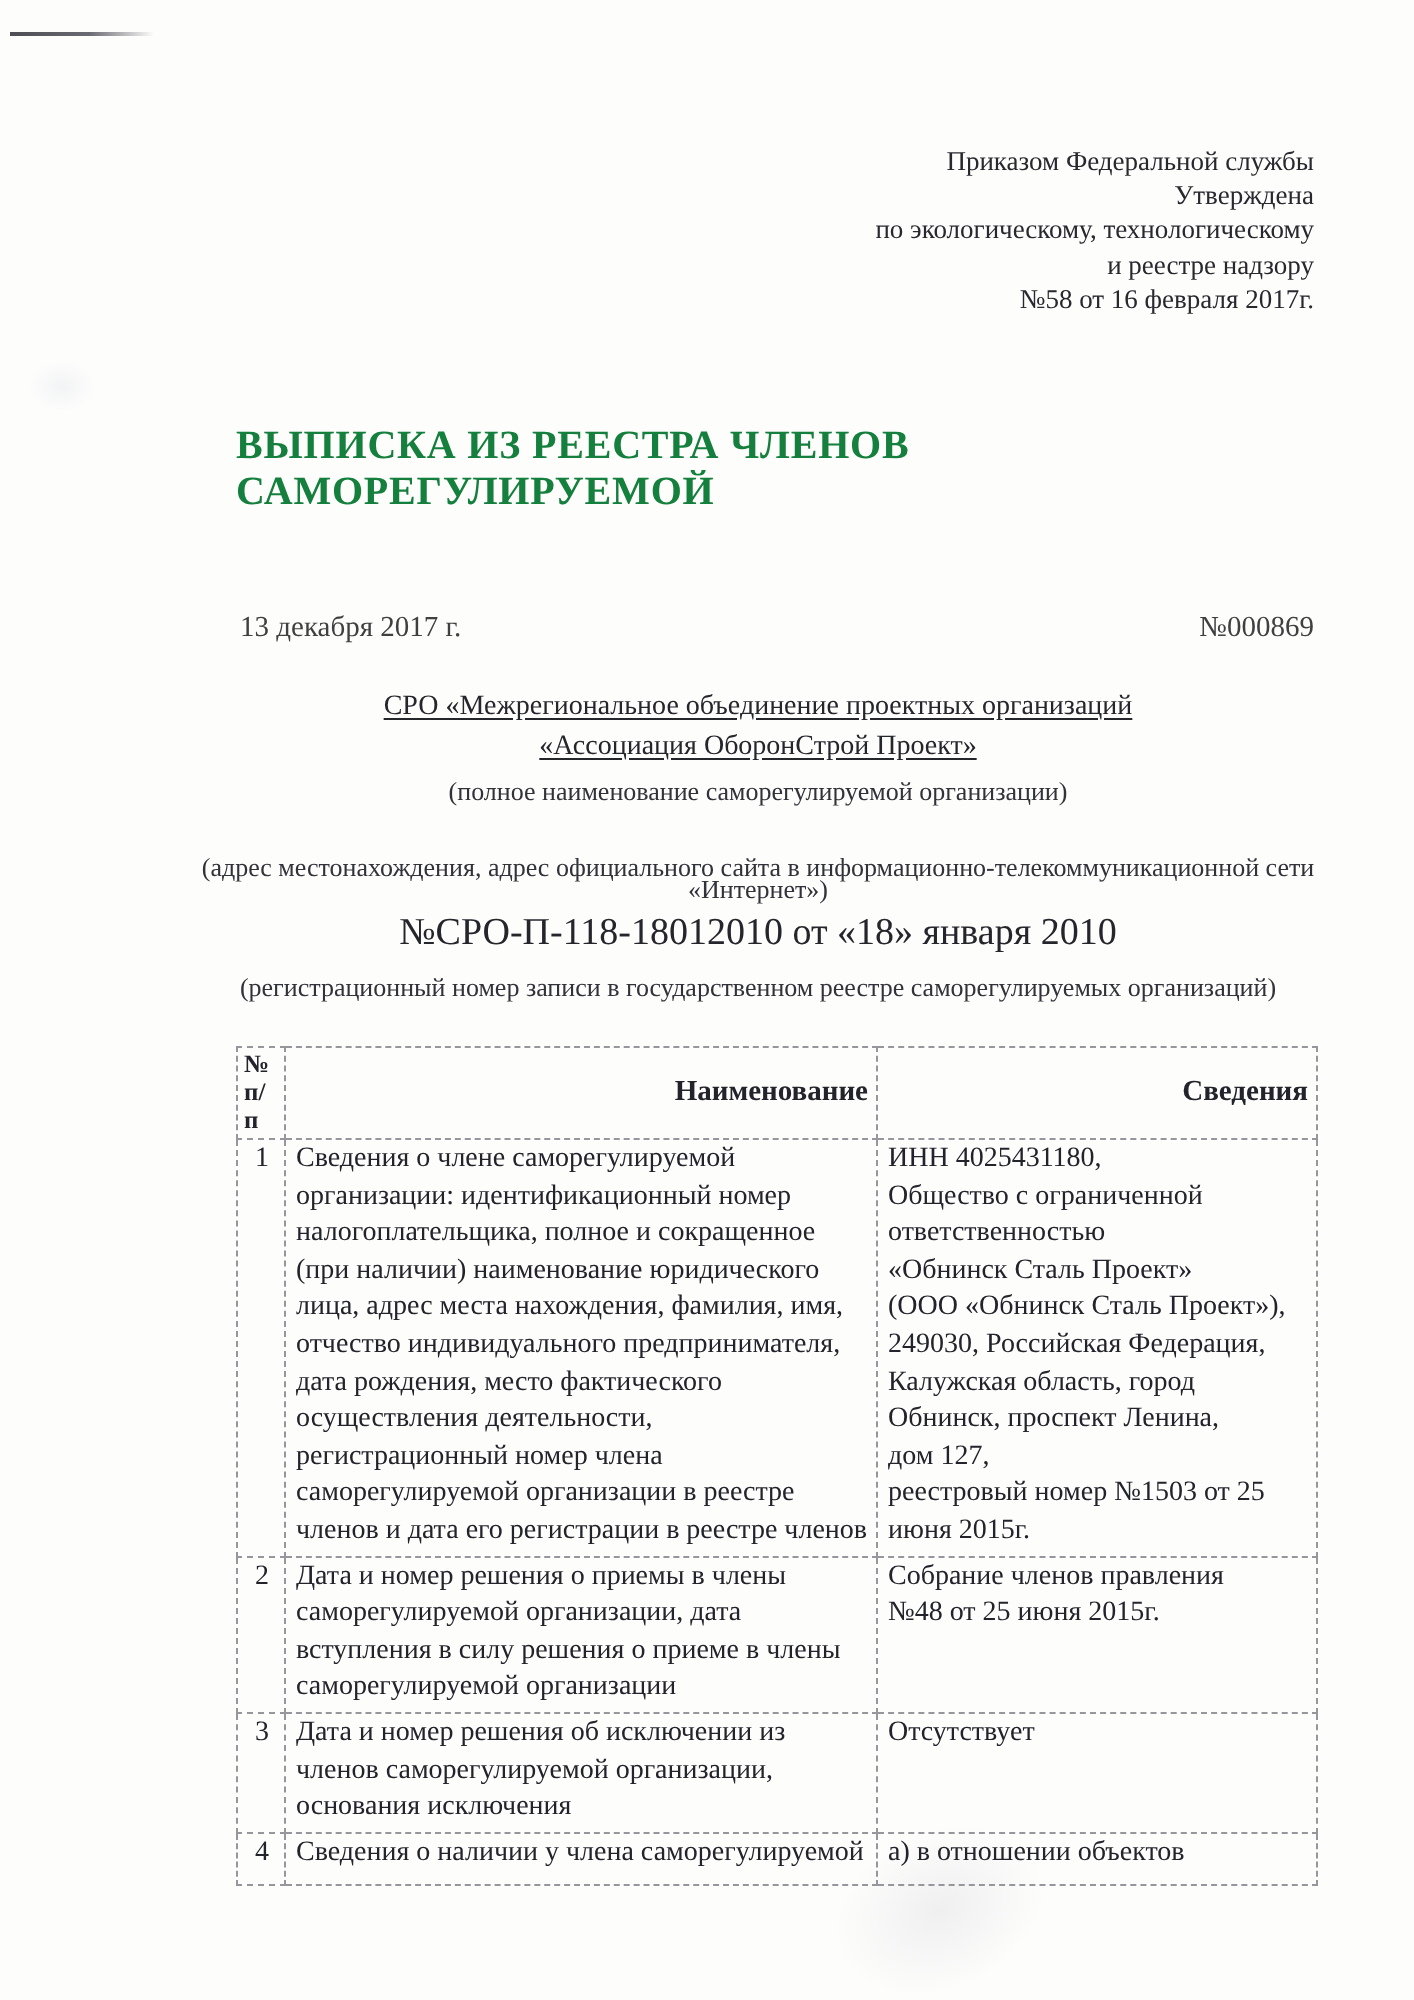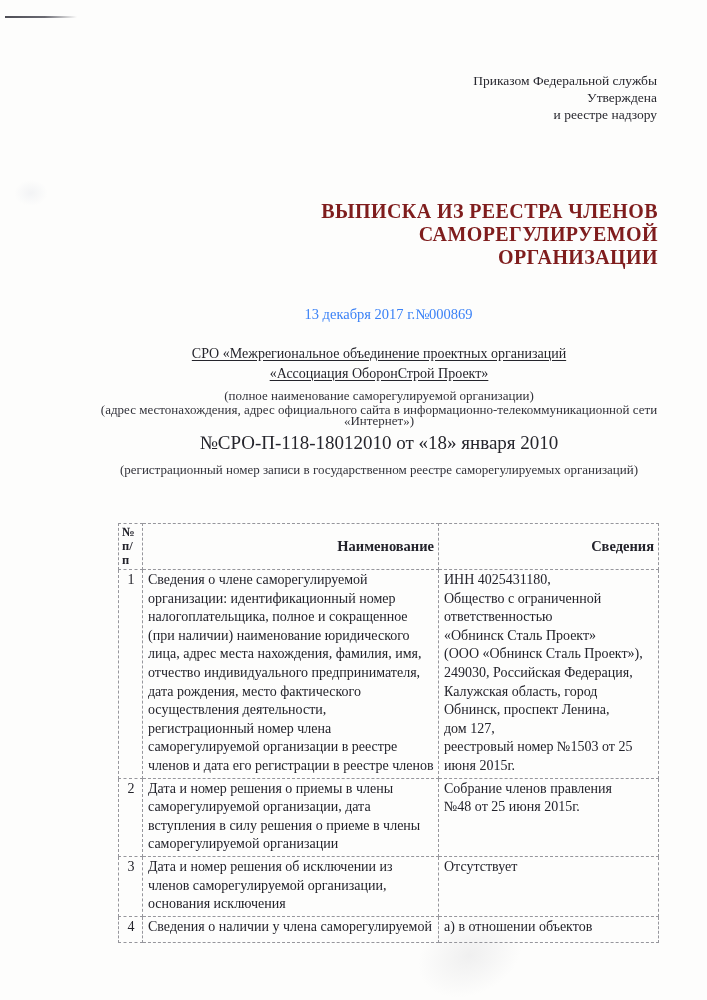--- a/index.html
+++ b/index.html
@@ -52,40 +52,40 @@
     top: 72px;
     right: 50px;
     text-align: right;
     font-size: 13.5px;
     line-height: 17.2px;
     color: #28282f;
   }
 
   .title {
     position: absolute;
-    top: 200px;
+    top: 212px;
     left: 118px;
     width: 540px;
-    text-align: right;
+    text-align: left;
     font-weight: bold;
     font-size: 20px;
     line-height: 23px;
     letter-spacing: 0.4px;
-    color: #7f1d1d;
+    color: #15803d;
   }
 
   .meta-row {
     position: absolute;
     top: 306px;
     left: 120px;
     width: 537px;
     display: flex;
-    justify-content: center;
+    justify-content: space-between;
     font-size: 14.5px;
-    color: #3b82f6;
+    color: #404040;
   }
 
   .org-block {
     position: absolute;
     top: 344px;
     left: 90px;
     width: 578px;
     text-align: center;
     color: #25252c;
   }
@@ -95,21 +95,21 @@
     text-decoration: underline;
     text-underline-offset: 2px;
   }
   .org-caption {
     font-size: 13px;
     line-height: 11px;
     color: #32323a;
   }
   .mt6  { margin-top: 6px; }
   .mt8  { margin-top: 8px; }
-  .mt9  { margin-top: 3px; }
+  .mt9  { margin-top: 27px; }
   .mt11 { margin-top: 11px; }
   .reg-number {
     font-size: 19px;
     line-height: 20px;
     text-underline-offset: 2px;
     margin-top: 7px;
   }
 
   table.registry {
     position: absolute;
@@ -163,27 +163,28 @@
 
 <div class="page">
 
   <div class="scan-line-topleft"></div>
   <div class="scan-smudge-left"></div>
   <div class="scan-smudge-bottom"></div>
 
   <div class="approval">
     <div>Приказом Федеральной службы</div>
     <div>Утверждена</div>
+    <div>по экологическому, технологическому</div>
     <div>и реестре надзору</div>
+    <div>№58 от 16 февраля 2017г.</div>
   </div>
 
   <div class="title">
     <div>ВЫПИСКА ИЗ РЕЕСТРА ЧЛЕНОВ</div>
     <div>САМОРЕГУЛИРУЕМОЙ</div>
-    <div>ОРГАНИЗАЦИИ</div>
   </div>
 
   <div class="meta-row">
     <span>13 декабря 2017 г.</span>
     <span>№000869</span>
   </div>
 
   <div class="org-block">
     <div class="org-line">СРО «Межрегиональное объединение проектных организаций</div>
     <div class="org-line">«Ассоциация ОборонСтрой Проект»</div>

